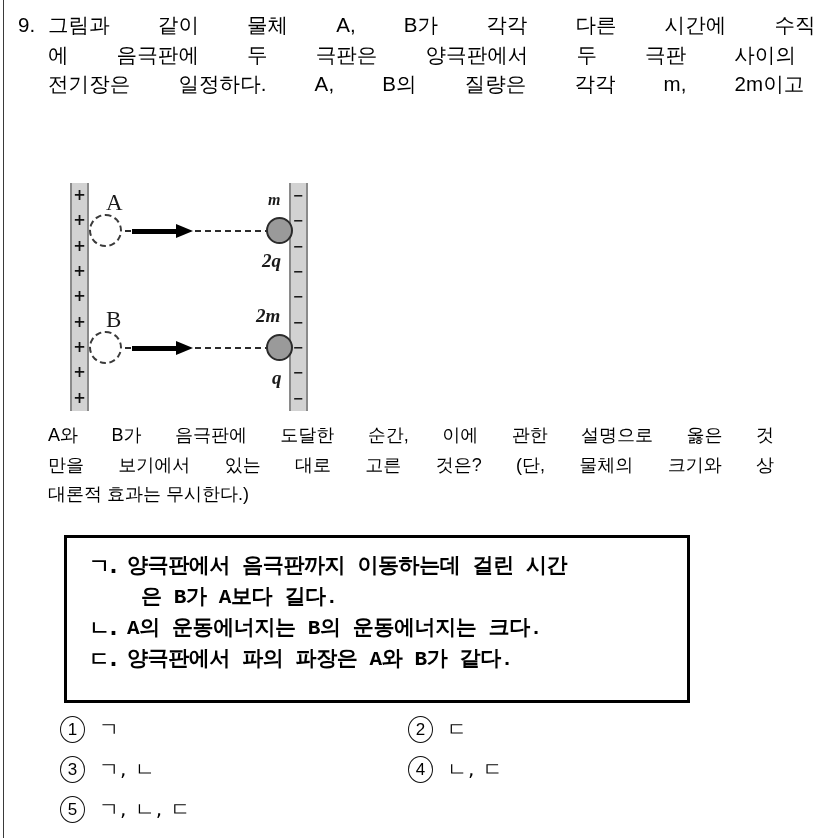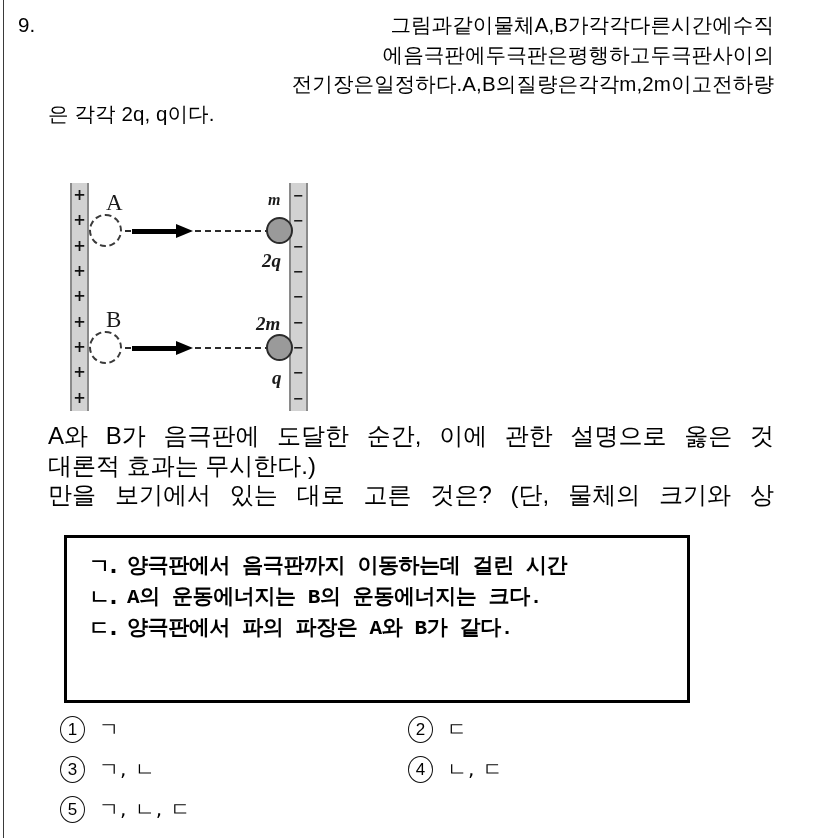--- a/index.html
+++ b/index.html
@@ -52,22 +52,23 @@
   }
   .stem-line {
     font-size: 20.5px;
     line-height: 29.5px;
     white-space: nowrap;
     letter-spacing: 0.1px;
   }
   
   .stem-line.just {
     display: flex;
-    justify-content: flex-end;
+    justify-content: flex-start;
     width: 726px;
+    gap: 48px;
   }
   .stem-line.just > span { white-space: pre; }
 
   
   .figure {
     position: absolute;
     left: 70px;
     top: 183px;
     width: 240px;
     height: 228px;
@@ -164,32 +165,32 @@
   .fig-label {
     position: absolute;
     font-family: "Liberation Serif", "DejaVu Serif", serif;
     color: #1a1a1a;
     white-space: nowrap;
   }
   .lbl-A  { left: 36px;  top: 7px;   font-size: 23px; }
   .lbl-B  { left: 36px;  top: 124px; font-size: 23px; }
   .lbl-m  { left: 198px; top: 8px;   font-size: 16px; font-style: italic; font-weight: 700; }
   .lbl-2q { left: 192px; top: 67px;  font-size: 19px; font-style: italic; font-weight: 700; font-family: Liberation Serif, serif; }
-  .lbl-2m { left: 186px; top: 122px; font-size: 19px; font-style: italic; font-weight: 700; margin-top: 8px; }
+  .lbl-2m { left: 186px; top: 122px; font-size: 19px; font-style: italic; font-weight: 700; }
   .lbl-q  { left: 202px; top: 184px; font-size: 19px; font-style: italic; font-weight: 700; }
 
   
   .prompt {
     position: absolute;
     left: 48px;
     top: 421px;
     width: 740px;
   }
   .prompt-line {
-    font-size: 24px;
+    font-size: 18px;
     line-height: 29.5px;
     white-space: nowrap;
   }
   .prompt-line.just {
     display: flex;
     justify-content: space-between;
     width: 726px;
   }
   .prompt-line.just > span { white-space: pre; }
 
@@ -284,37 +285,36 @@
           <span>각각</span>
           <span>다른</span>
           <span>시간에</span>
           <span>수직</span>
       </div>
       <div class="stem-line just">
         <span>에</span>
           <span>음극판에</span>
           <span>두</span>
           <span>극판은</span>
-          <span>평행하고</span>
+          <span>양극판에서</span>
           <span>두</span>
           <span>극판</span>
           <span>사이의</span>
       </div>
       <div class="stem-line just">
         <span>전기장은</span>
           <span>일정하다.</span>
           <span>A,</span>
           <span>B의</span>
           <span>질량은</span>
           <span>각각</span>
           <span>m,</span>
           <span>2m이고</span>
           <span>전하량</span>
       </div>
-      <div class="stem-line">은 각각 2q, q이다.</div>
     </div>
   </div>
 </div>
 
 <div class="figure">
 
   <div class="plate left">
     <span class="sign">+</span>
     <span class="sign">+</span>
     <span class="sign">+</span>
@@ -367,42 +367,43 @@
       <span>B가</span>
       <span>음극판에</span>
       <span>도달한</span>
       <span>순간,</span>
       <span>이에</span>
       <span>관한</span>
       <span>설명으로</span>
       <span>옳은</span>
       <span>것</span>
   </div>
-  <div class="prompt-line">대론적 효과는 무시한다.)</div>
   <div class="prompt-line just">
     <span>만을</span>
       <span>보기에서</span>
       <span>있는</span>
       <span>대로</span>
       <span>고른</span>
       <span>것은?</span>
       <span>(단,</span>
       <span>물체의</span>
       <span>크기와</span>
       <span>상</span>
   </div>
+  <div class="prompt-line">대론적 효과는 무시한다.)</div>
 </div>
 
 <div class="bogi-box">
   <div class="bogi-list">
 
     <div class="bogi-item">
       <div class="bogi-marker">ㄱ.</div>
       <div class="bogi-text">
         <span>양극판에서 음극판까지 이동하는데 걸린 시간</span>
+        <span class="cont">은 B가 A보다 길다.</span>
       </div>
     </div>
 
     <div class="bogi-item">
       <div class="bogi-marker">ㄴ.</div>
       <div class="bogi-text">
         <span>A의 운동에너지는 B의 운동에너지는 크다.</span>
       </div>
     </div>
 

